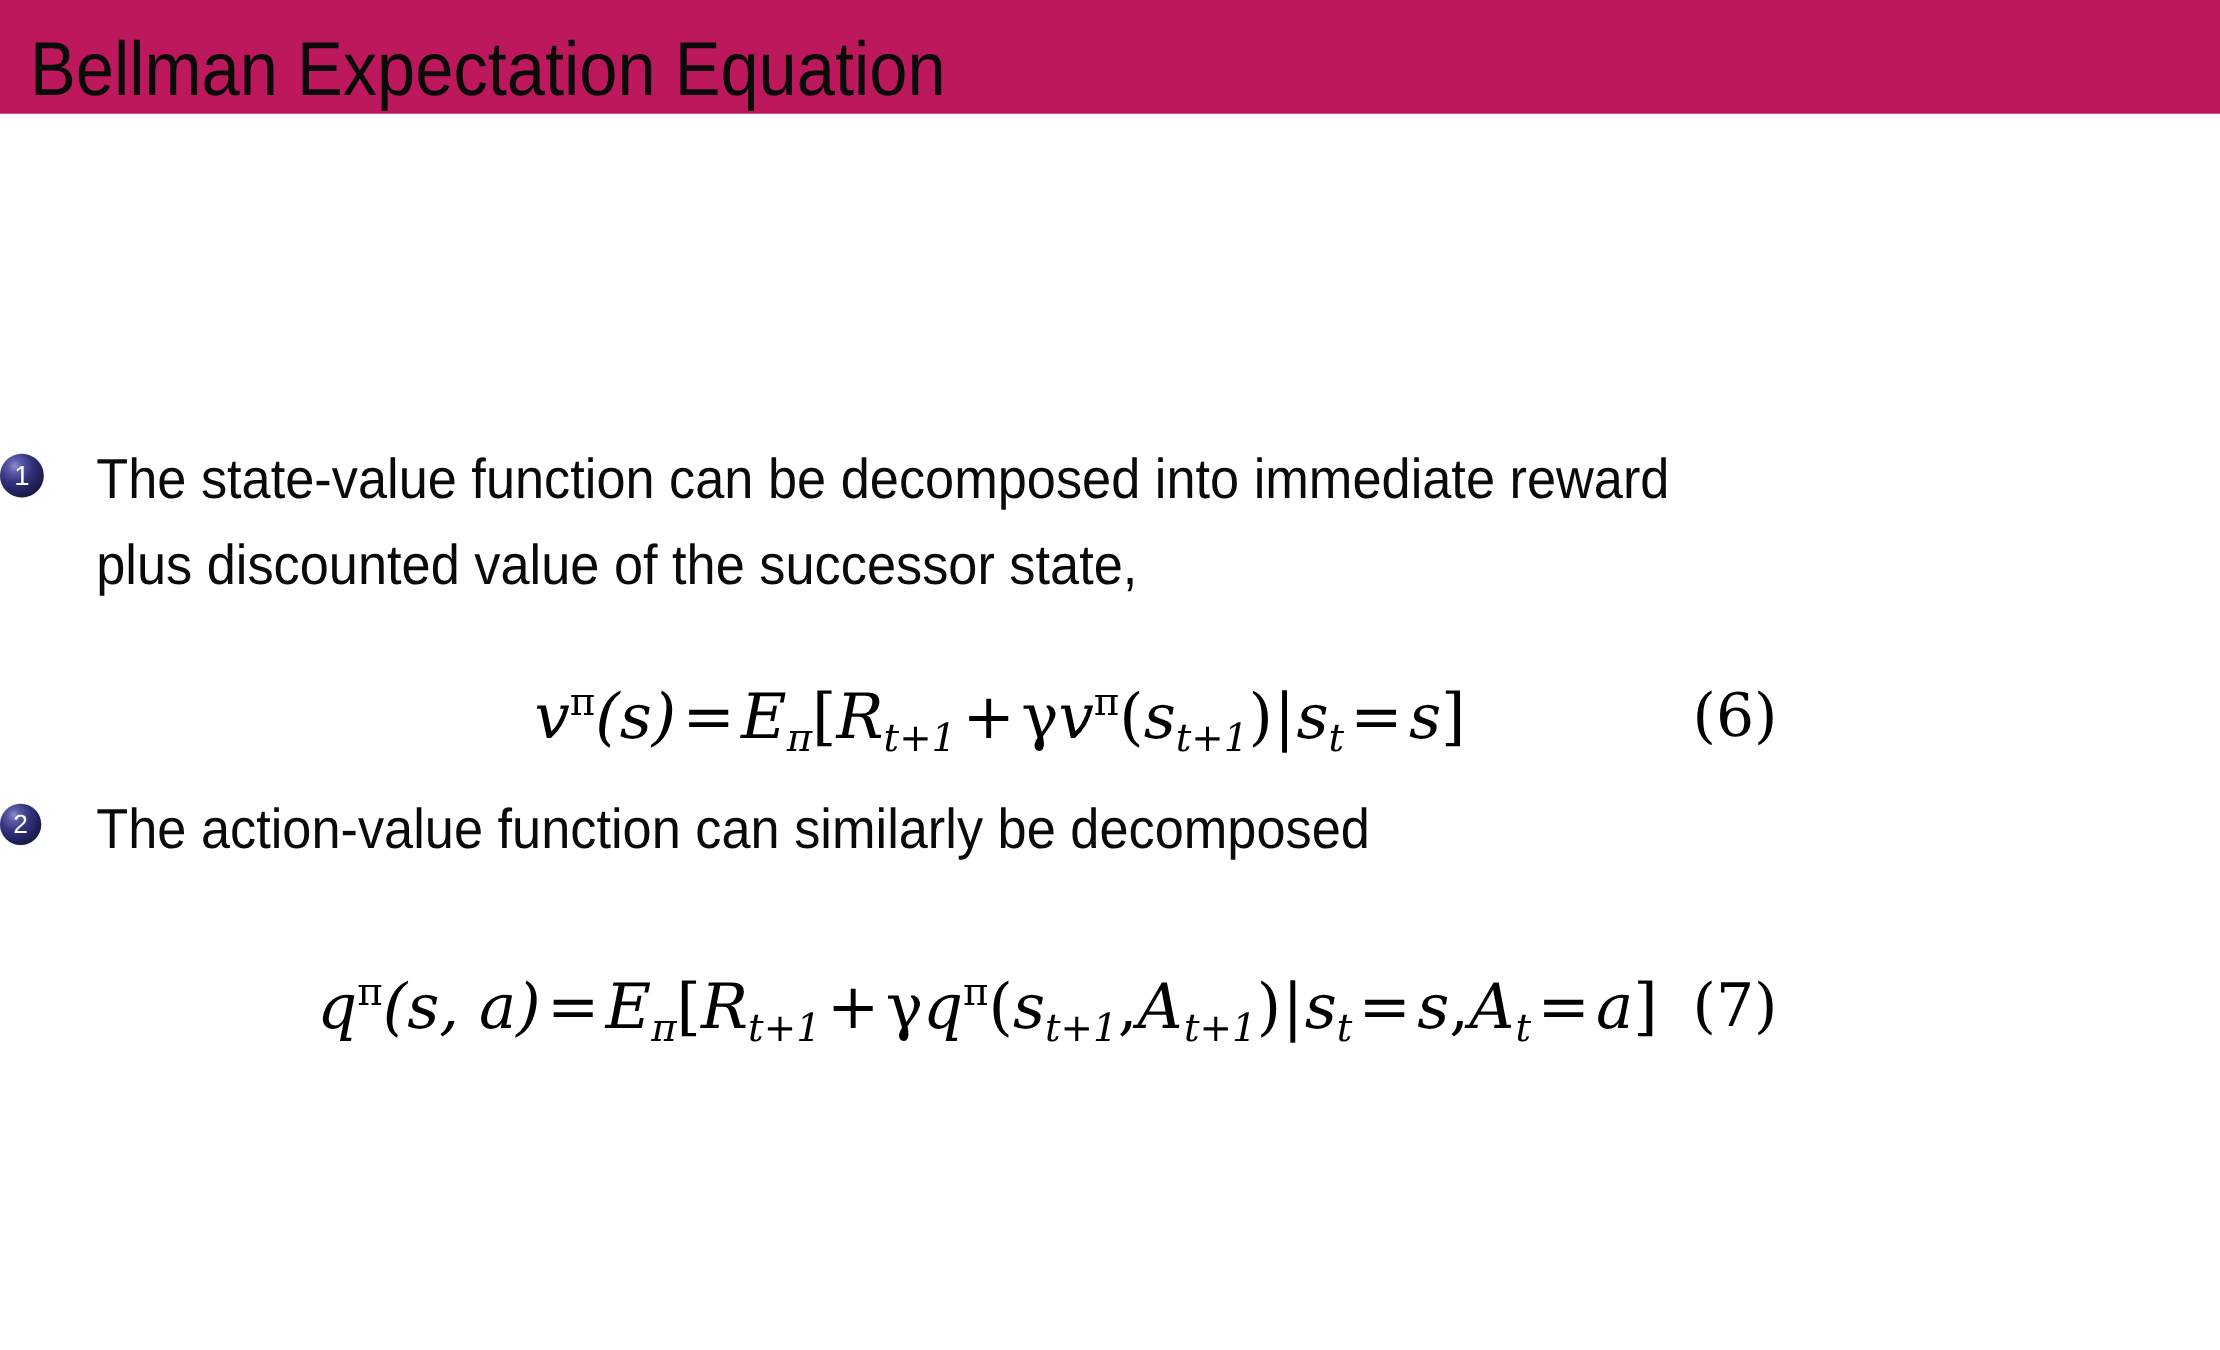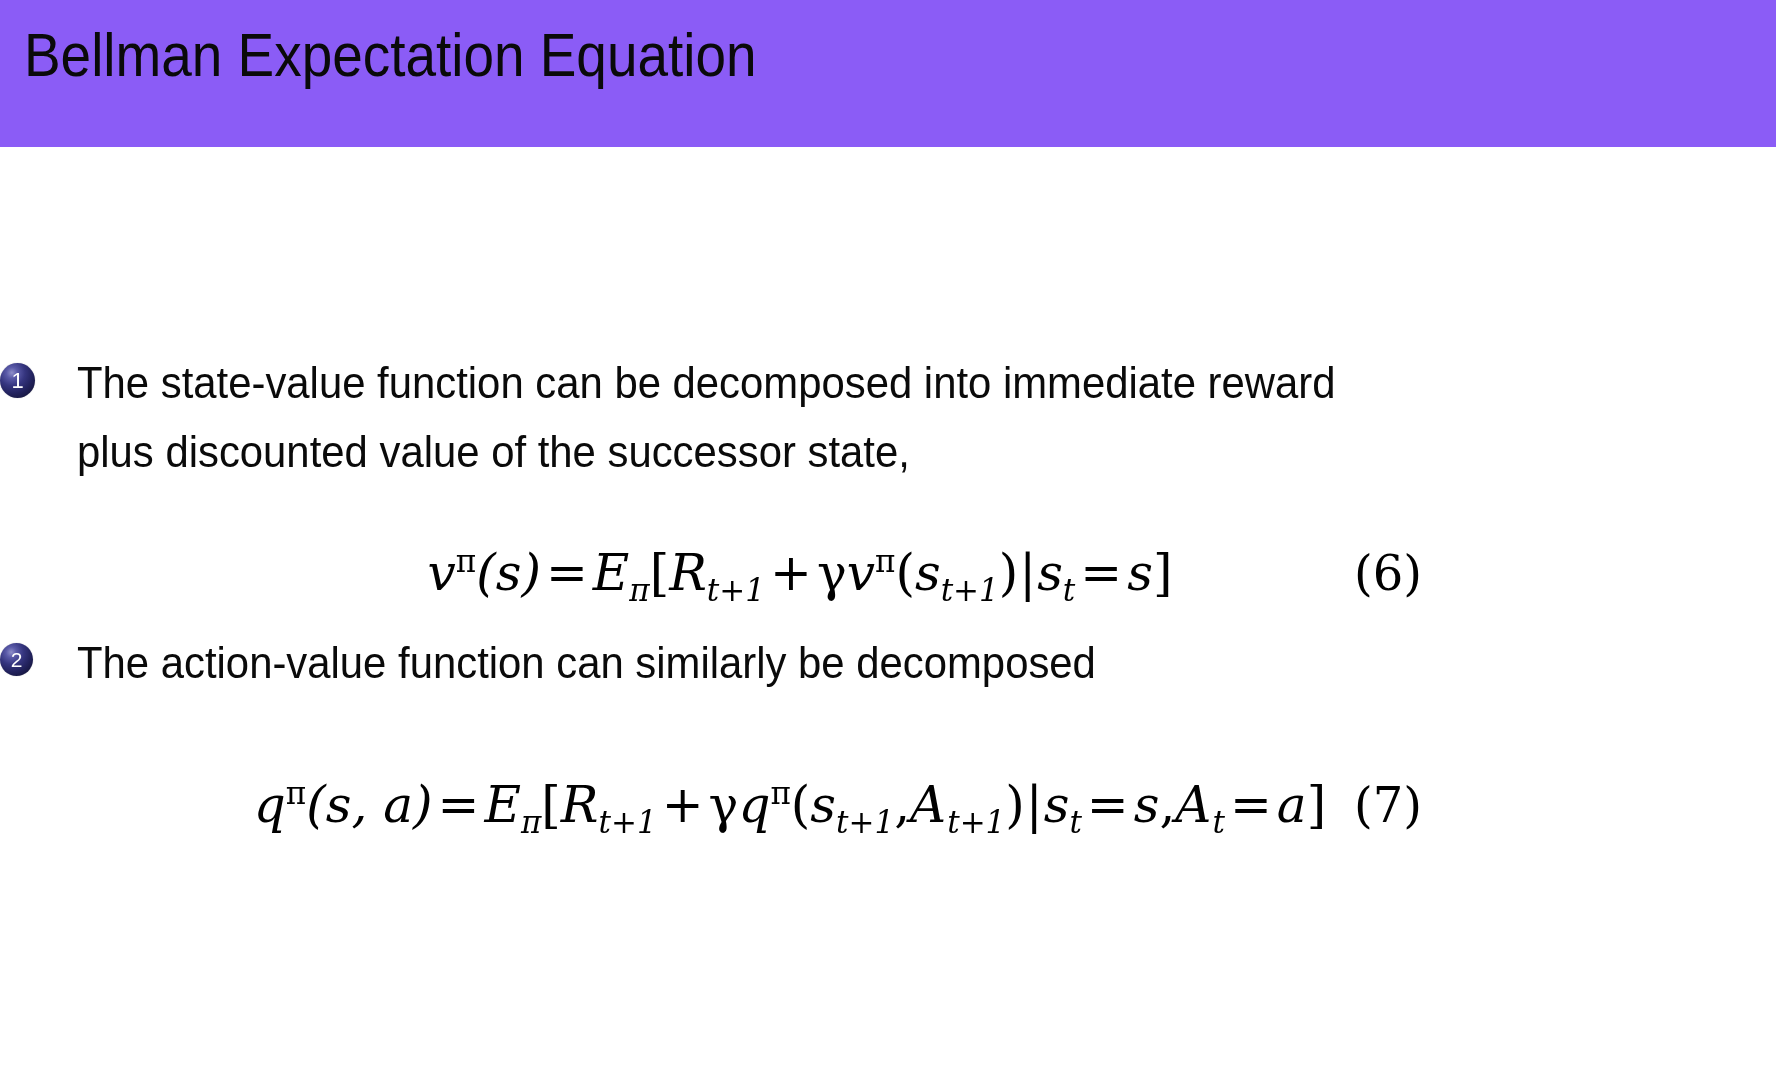--- a/index.html
+++ b/index.html
@@ -15,22 +15,22 @@
     font-family: "Liberation Sans", "DejaVu Sans", sans-serif;
     color: #000000;
   }
 
   
   #slide-header {
     position: absolute;
     left: 0;
     top: 0;
     width: 1776px;
-    height: 147px;
-    background: #8b5cf6;
+    height: 91px;
+    background: #be185d;
     text-align: right;
   }
   #slide-title {
     position: absolute;
     left: 24px;
     top: 18px;
     font-size: 61px;
     line-height: 74px;
     font-weight: 400;
     letter-spacing: 0px;

